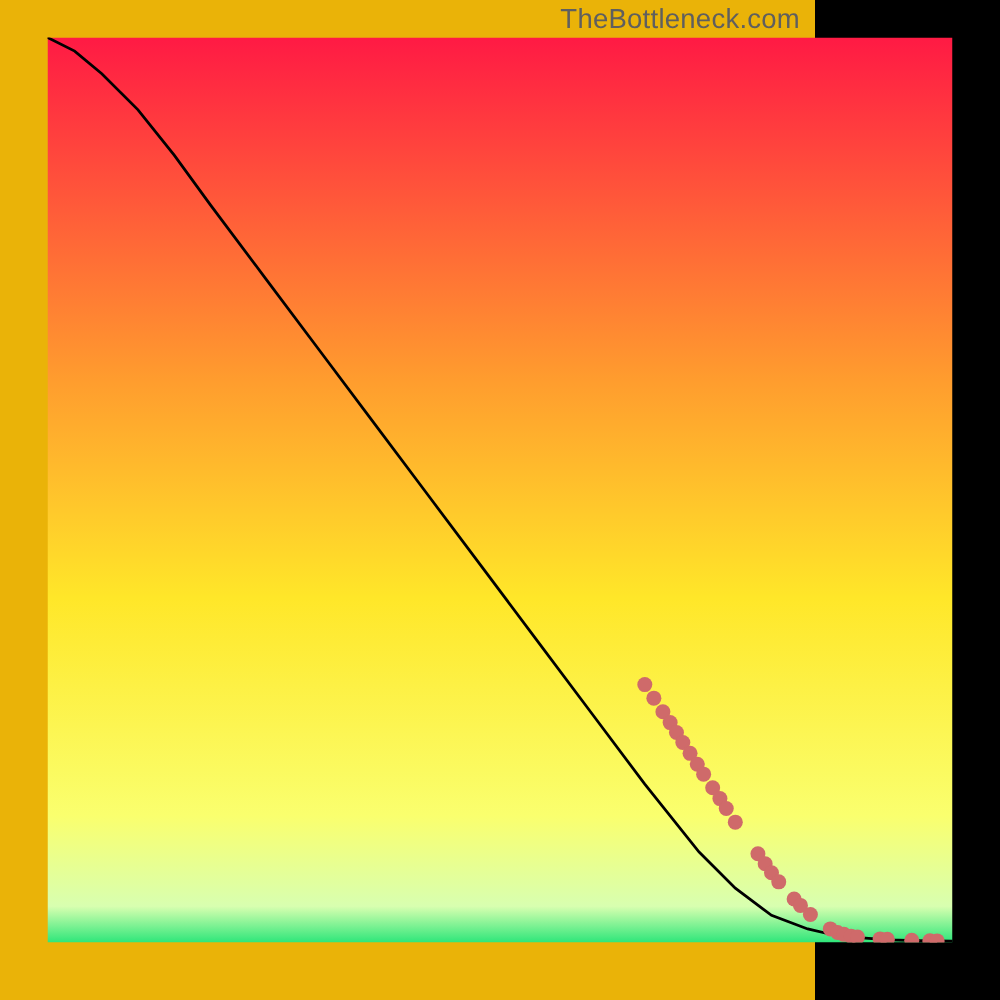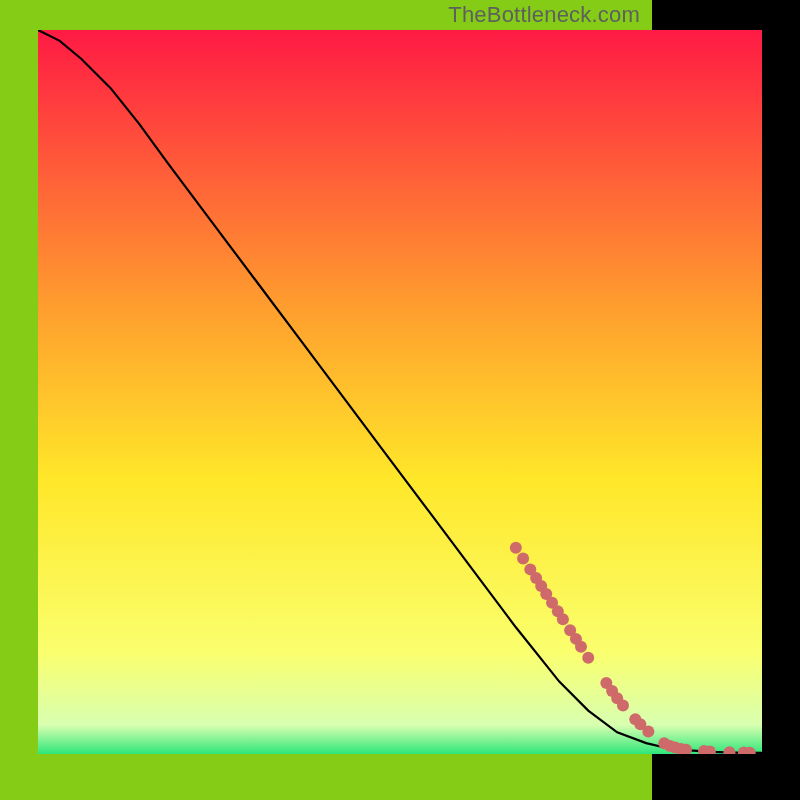--- a/index.html
+++ b/index.html
@@ -7,21 +7,21 @@
     padding: 0;
     width: 800px;
     height: 800px;
     background: #000000;
     font-family: Arial, Helvetica, sans-serif;
   }
   .frame {
     position: relative;
     width: 652px;
     height: 800px;
-    background: #84cc16;
+    background: #eab308;
   }
   .watermark {
     position: absolute;
     top: 2px;
     right: 12px;
     color: #5f5f5f;
     font-size: 22px;
     font-weight: 400;
     letter-spacing: 0.2px;
   }

